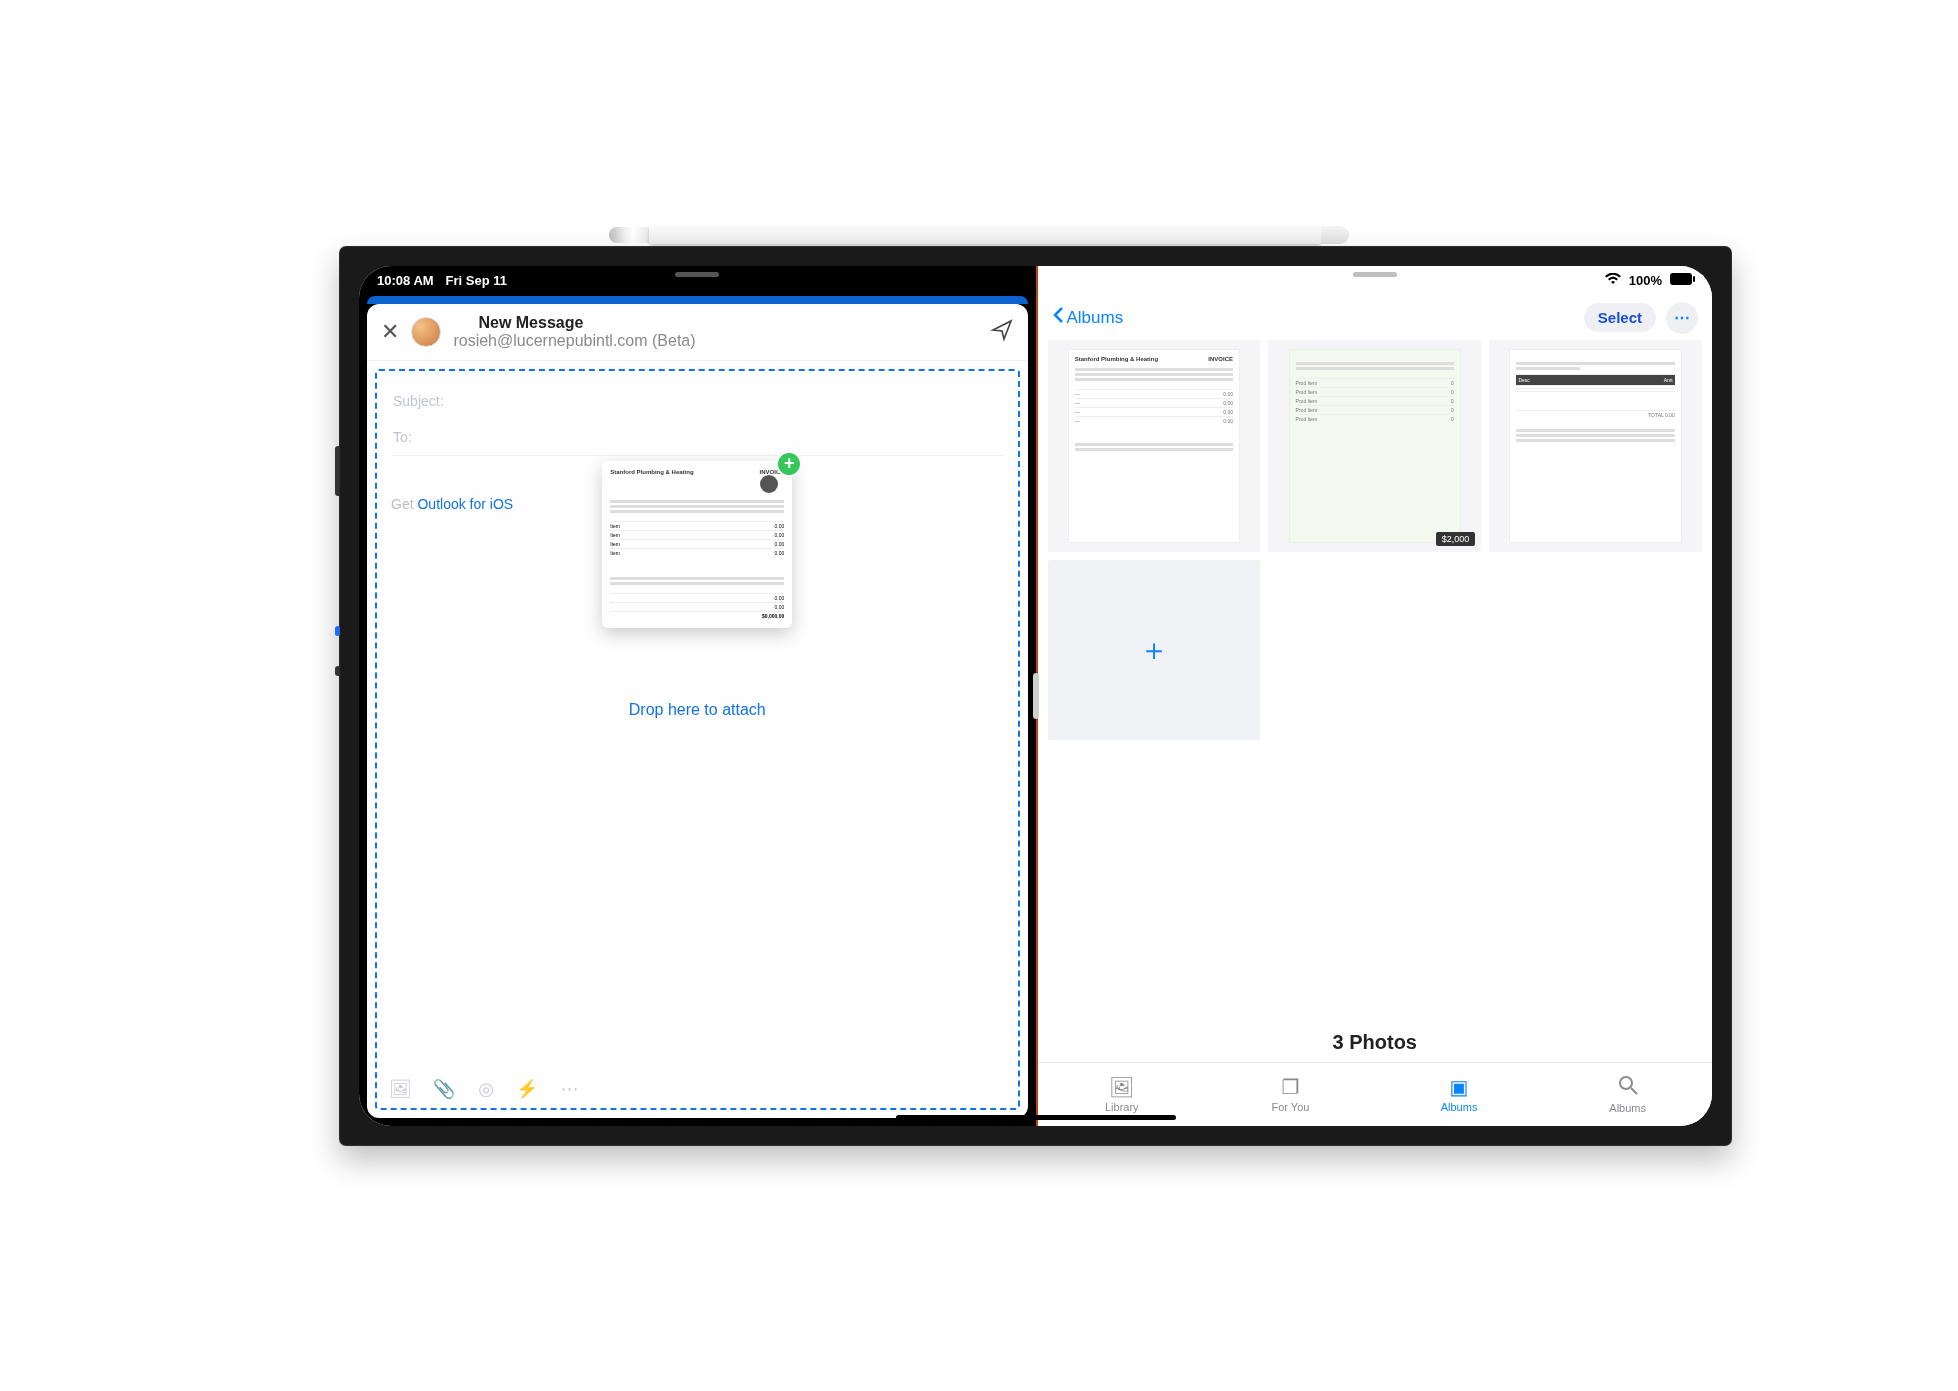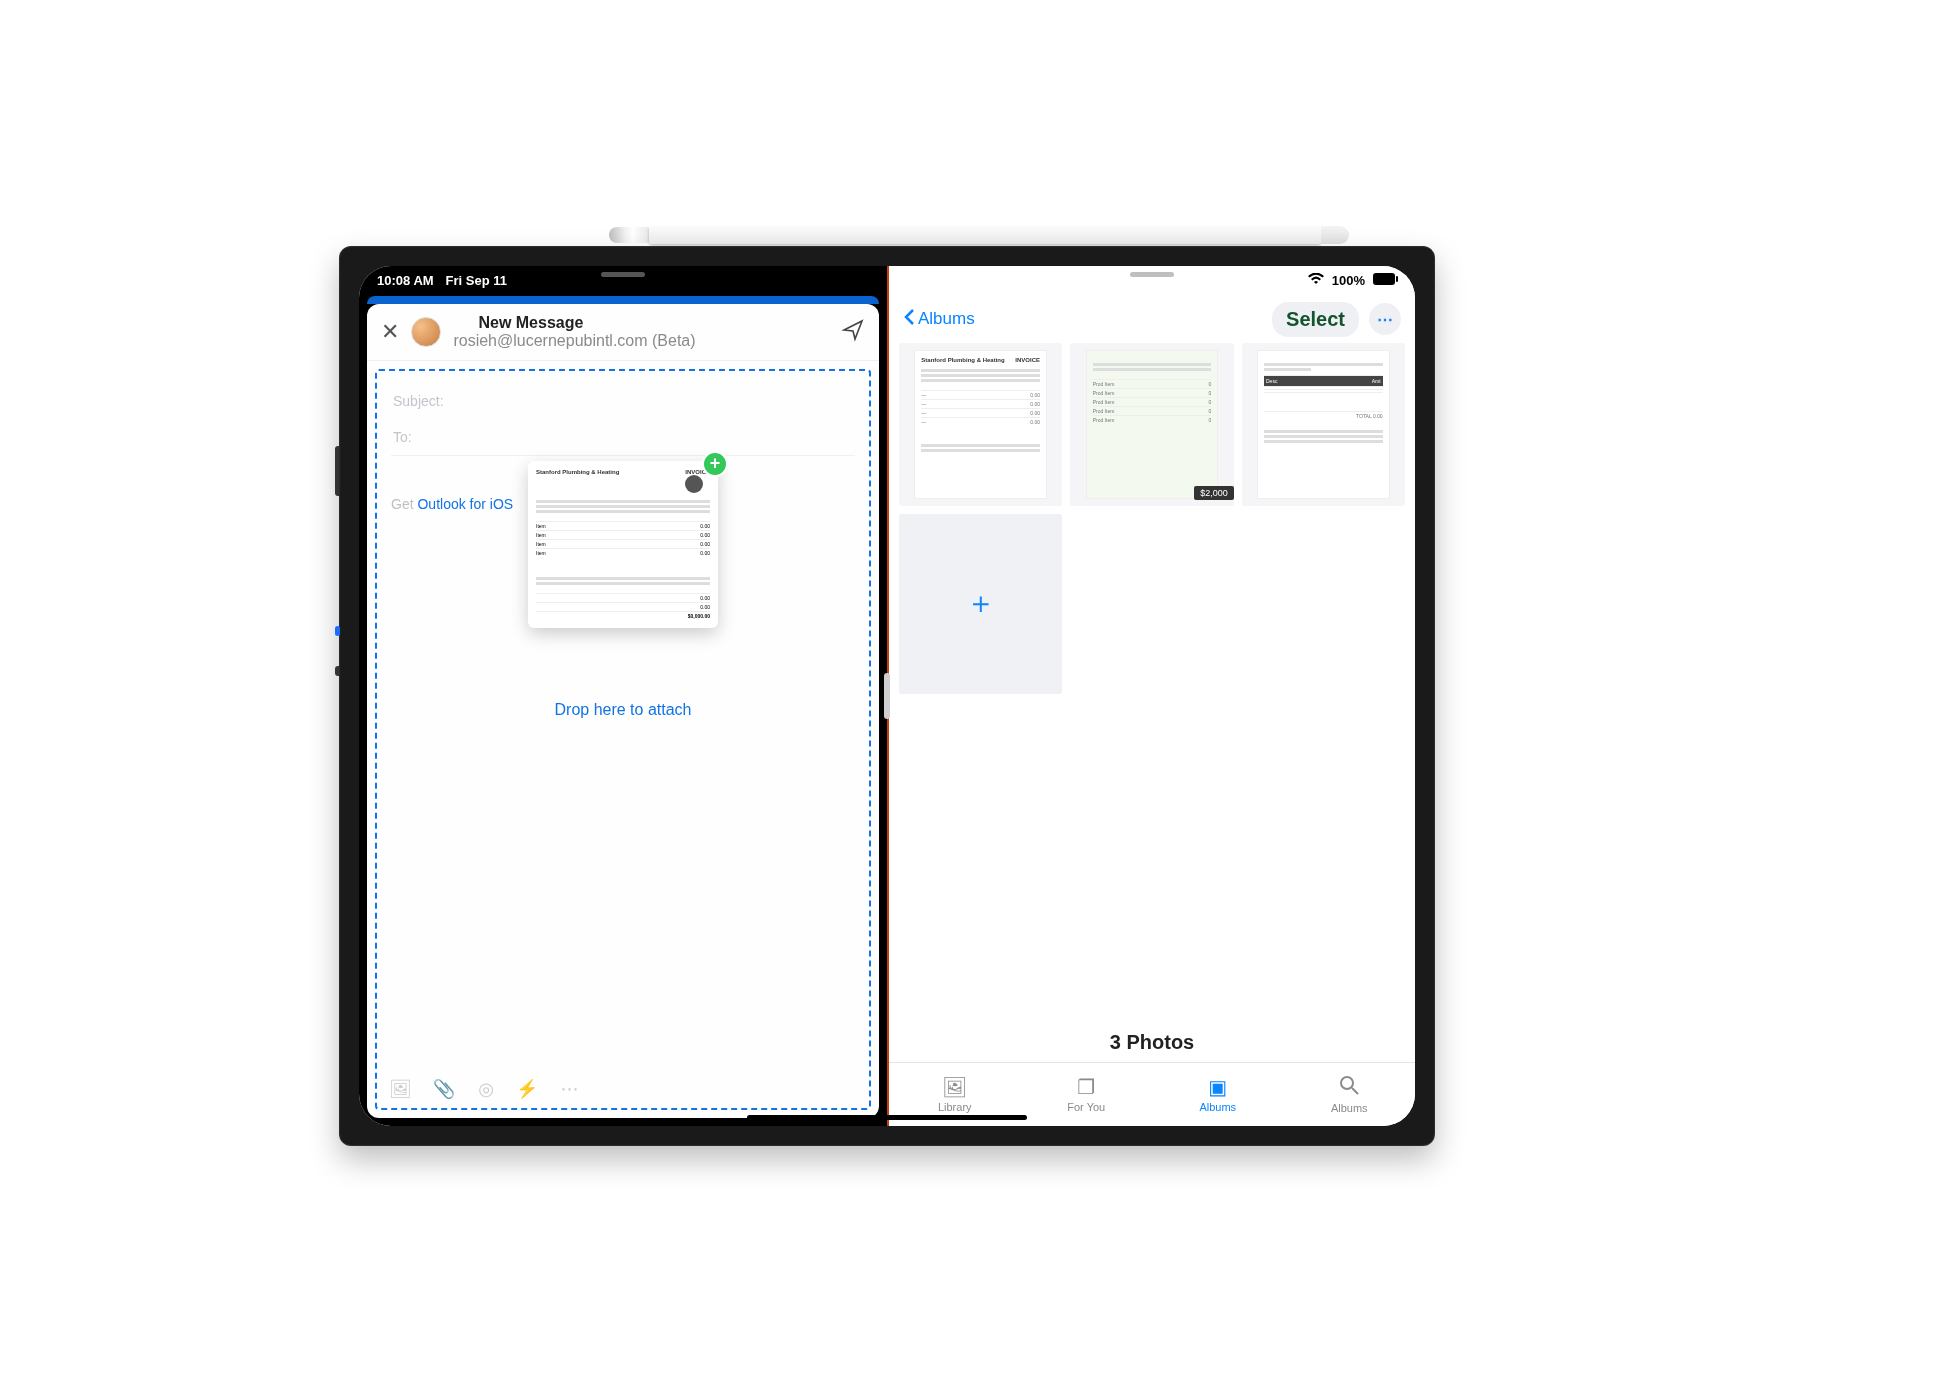--- a/index.html
+++ b/index.html
@@ -2,21 +2,21 @@
 <html><head>
 <meta charset="utf-8">
 <style>
   * { box-sizing: border-box; margin: 0; padding: 0; font-family: -apple-system, "Helvetica Neue", Arial, sans-serif; }
   body { background: #fff; display: flex; justify-content: center; align-items: center; min-height: 100vh; padding: 40px; }
   .stage { position: relative; width: 1280px; }
   .pencil { position: absolute; top: -24px; left: 50%; transform: translateX(-50%); width: 740px; height: 26px; display:flex; align-items:center; }
   .pencil .tip { width: 40px; height: 16px; background: linear-gradient(to right, #bdbdbd 0%, #f1f1f1 40%, #fff 60%, #e8e8e8 100%); border-radius: 10px 0 0 10px; }
   .pencil .shaft { flex:1; height: 18px; background: linear-gradient(#fafafa, #eeeeee); border-radius: 4px; box-shadow: 0 2px 3px rgba(0,0,0,.2); }
   .pencil .cap { width: 28px; height:18px; background: linear-gradient(#f4f4f4,#e0e0e0); border-radius: 0 10px 10px 0;}
-  .ipad-frame { width: 1096px; height: 900px; background: #1a1a1a; border-radius: 12px; padding: 20px; box-shadow: 0 14px 30px rgba(0,0,0,.25), inset 0 0 2px rgba(255,255,255,.3); position: relative; }
+  .ipad-frame { width: 1393px; height: 900px; background: #1a1a1a; border-radius: 7px; padding: 20px; box-shadow: 0 14px 30px rgba(0,0,0,.25), inset 0 0 2px rgba(255,255,255,.3); position: relative; }
   .side-buttons { position:absolute; left:-4px; top:200px; width:4px; height:50px; background:#333; border-radius:3px 0 0 3px; }
   .side-buttons.b2{ top:380px; height:10px; width:5px; background:#1b6bff; border-radius:3px;}
   .side-buttons.b3{ top:420px; height:10px; }
   .screen { width: 100%; height: 100%; background:#fff; border-radius: 32px; overflow: hidden; display:flex; position:relative; }
   .home-indicator { position:absolute; bottom:6px; left:50%; transform:translateX(-50%); width:280px; height:5px; background:#000; border-radius:3px; }
 
   .pane { height:100%; display:flex; flex-direction:column; position:relative; }
   .left-pane { width: 50%; background:#000; }
   .right-pane { width: 50%; background:#fff; border-left:2px solid #c2410c; }
   .resize-handle { position:absolute; left:50%; top:50%; transform:translate(-50%,-50%); width:6px; height:46px; background:#cfcfcf; border-radius:3px; z-index:5;}
@@ -43,28 +43,28 @@
   .plus-badge{position:absolute; top:-10px; right:-10px; width:26px; height:26px; border-radius:50%; background:#34c759; color:#fff; display:flex; align-items:center; justify-content:center; font-size:18px; font-weight:700; border:2px solid #fff;}
   .drop-hint { position:absolute; top:330px; left:0; right:0; text-align:center; color:#1173e6; font-size:16px; font-weight:500;}
   .compose-tools { position:absolute; bottom:8px; left:12px; display:flex; gap:22px; color:#c9cad0; font-size:18px;}
 
   
   .status-bar-right { height:30px; display:flex; align-items:center; justify-content:flex-end; padding:0 16px; gap:8px; font-size:13px; font-weight:600; color:#000; position:relative;}
   .drag-pill-r { position:absolute; top:6px; left:50%; transform:translateX(-50%); width:44px; height:5px; background:#bfbfbf; border-radius:3px;}
   .nav-row { display:flex; align-items:center; justify-content:space-between; padding:6px 14px;}
   .back-btn { color:#0a84ff; font-size:17px; display:flex; align-items:center; gap:3px;}
   .nav-actions{display:flex; gap:10px; align-items:center;}
-  .pill-btn{ background:#eef0f3; color:#14532d; font-weight:600; border-radius:16px; padding:6px 14px; font-size:20px;}
+  .pill-btn{ background:#eef0f3; color:#1d4ed8; font-weight:600; border-radius:16px; padding:6px 14px; font-size:15px;}
   .more-btn{ width:32px; height:32px; border-radius:50%; background:#eef0f3; color:#0a84ff; display:flex; align-items:center; justify-content:center; font-weight:700;}
   .album-title{ font-size:30px; font-weight:800; padding:4px 18px 10px 18px; color:#111;}
   .grid{ display:grid; grid-template-columns:repeat(3,1fr); gap:8px; padding:0 10px;}
   .thumb{ aspect-ratio:1/1; background:#f5f5f7; border-radius:2px; position:relative; overflow:hidden; display:flex; align-items:center; justify-content:center;}
   .thumb .doc{ width:80%; height:90%; background:#fff; box-shadow:0 0 0 1px #eee; padding:6px; font-size:5px; color:#777;}
   .thumb.add{ background:#f0f1f4; color:#0a84ff; font-size:30px; font-weight:300; aspect-ratio:auto; height:180px;}
-  .badge-price{position:absolute; right:0; bottom:6px; background:#333; color:#fff; font-size:9px; padding:2px 6px; border-radius:2px;}
+  .badge-price{position:absolute; right:6px; bottom:6px; background:#333; color:#fff; font-size:9px; padding:2px 6px; border-radius:2px;}
   .count-row{ text-align:center; font-size:20px; font-weight:600; color:#222; padding:8px; margin-top:auto;}
   .tabbar{ height:64px; border-top:1px solid #e4e4e6; display:flex;}
   .tab{ flex:1; display:flex; flex-direction:column; align-items:center; justify-content:center; gap:2px; font-size:11px; color:#8a8a8e;}
   .tab.active{ color:#0a84ff;}
   .tab-ic{ font-size:20px;}
 
   
   .doc-head{display:flex; justify-content:space-between; font-size:6px; font-weight:700; color:#333;}
   .doc-logo{width:18px;height:18px;border-radius:50%;background:#555;display:inline-block;}
   .doc-lines{margin-top:6px;}

